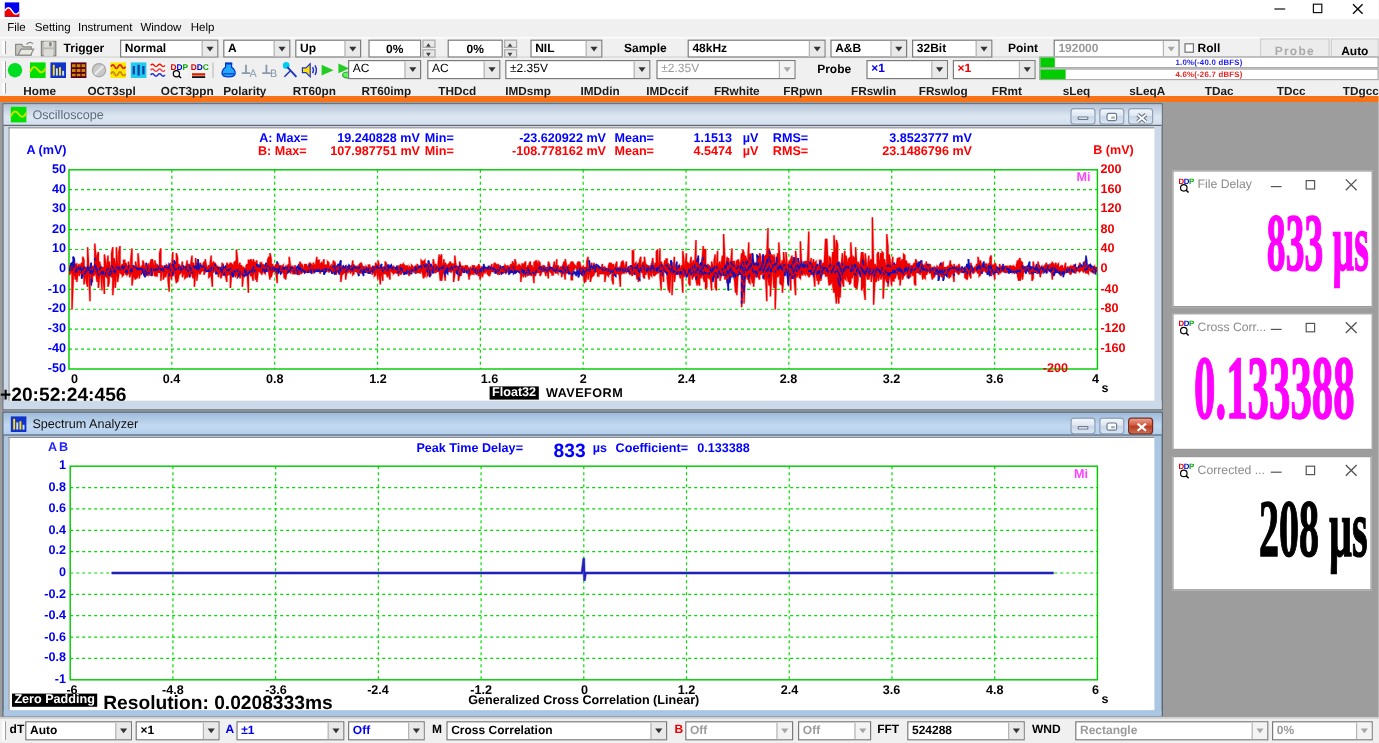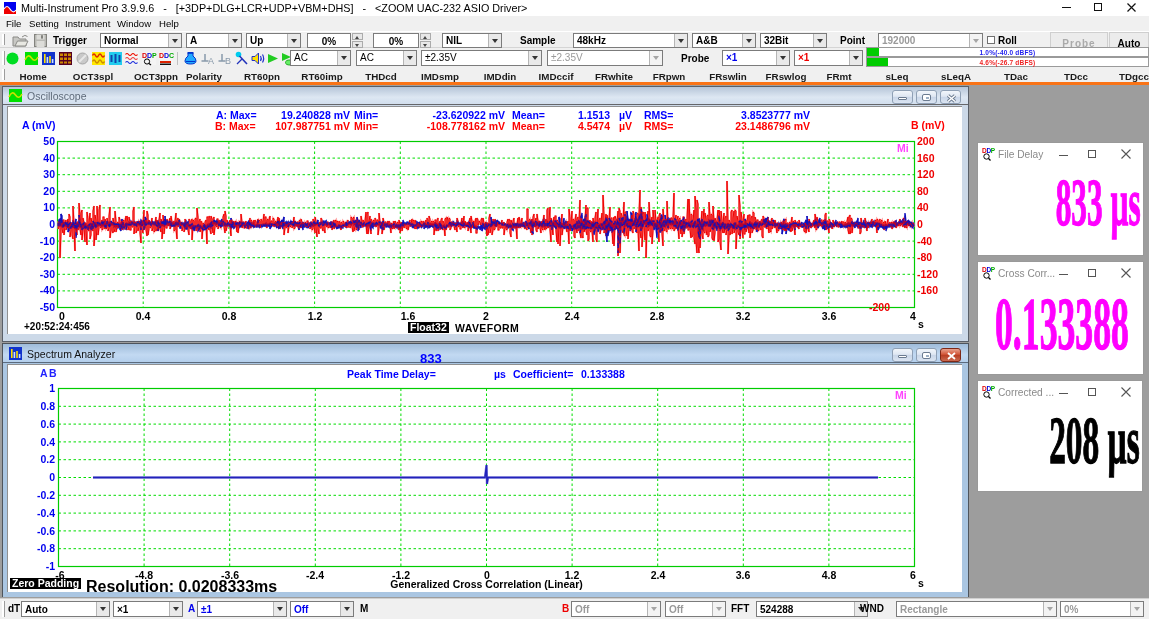--- a/index.html
+++ b/index.html
@@ -22,21 +22,20 @@
 .xl{position:absolute;font-size:10.5px;font-weight:bold;color:#000;transform:translateX(-50%)}
 </style></head>
 <body>
 
 <div class="abs" style="left:0;top:0;width:1149px;height:16px;background:#fff">
  <svg class="abs" style="left:4px;top:2px" width="12" height="12" viewBox="0 0 12 12">
   <rect x="0" y="0" width="12" height="12" fill="#0000ee"></rect>
   <path d="M0 12 L0 7 Q3 2 6 7 Q9 12 12 8 L12 12 Z" fill="#ee0000"></path>
   <path d="M0 7 Q3 2 6 7 Q9 12 12 8" stroke="#fff" stroke-width="1.2" fill="none"></path>
  </svg>
- <span class="abs" style="left:21px;top:2px;font-size:10.8px;color:#000">Multi-Instrument Pro 3.9.9.6&nbsp;&nbsp;&nbsp;-&nbsp;&nbsp;&nbsp;[+3DP+DLG+LCR+UDP+VBM+DHS]&nbsp;&nbsp;&nbsp;-&nbsp;&nbsp;&nbsp;&lt;ZOOM UAC-232 ASIO Driver&gt;</span>
  <div class="abs" style="left:1062px;top:7px;width:9px;height:1.4px;background:#111"></div>
  <div class="abs" style="left:1094px;top:3px;width:8px;height:8px;border:1.2px solid #111"></div>
  <svg class="abs" style="left:1127px;top:3px" width="9" height="9" viewBox="0 0 9 9">
       <path d="M0.5 0.5 L8.5 8.5 M8.5 0.5 L0.5 8.5" stroke="#111" stroke-width="1.2"></path>
     </svg>
 </div>
 
 <div class="abs" style="left:0;top:16px;width:1149px;height:15px;background:#f0f0f0">
  <span class="abs" style="left:6px;top:2px;font-size:9.6px">File</span>
  <span class="abs" style="left:29px;top:2px;font-size:9.6px">Setting</span>
@@ -234,21 +233,21 @@
  <div class="abs" style="left:866px;top:-2px;width:283px;height:10px;background:#fff;border:1px solid #9a9a9a">
    <div style="position:absolute;left:0;top:0;bottom:0;width:12px;background:#00cc00"></div>
    <div style="position:absolute;left:0;right:0;top:0.5px;text-align:center;font-size:6.5px;font-weight:bold;color:#2222ee;letter-spacing:0.2px">1.0%(-40.0 dBFS)</div>
  </div>
  <div class="abs" style="left:866px;top:8px;width:283px;height:10px;background:#fff;border:1px solid #9a9a9a">
    <div style="position:absolute;left:0;top:0;bottom:0;width:21px;background:#00cc00"></div>
    <div style="position:absolute;left:0;right:0;top:0.5px;text-align:center;font-size:6.5px;font-weight:bold;color:#ee2222;letter-spacing:0.2px">4.6%(-26.7 dBFS)</div>
  </div>
 </div>
 
-<div class="tb" style="top:67px;height:18px;border-bottom:3px solid #f97316">
+<div class="tb" style="top:67px;height:18px;border-bottom:5px solid #f97316">
  <div class="grip"></div>
  <span class="tab" style="left:33px">Home</span>
  <span class="tab" style="left:93px">OCT3spl</span>
  <span class="tab" style="left:156px">OCT3ppn</span>
  <span class="tab" style="left:204px">Polarity</span>
  <span class="tab" style="left:262px">RT60pn</span>
  <span class="tab" style="left:322px">RT60imp</span>
  <span class="tab" style="left:381px">THDcd</span>
  <span class="tab" style="left:440px">IMDsmp</span>
  <span class="tab" style="left:500px">IMDdin</span>
@@ -363,21 +362,21 @@
 <div class="xl" style="left:229px;top:310px">0.8</div>
 <div class="xl" style="left:315px;top:310px">1.2</div>
 <div class="xl" style="left:408px;top:310px">1.6</div>
 <div class="xl" style="left:486px;top:310px">2</div>
 <div class="xl" style="left:572px;top:310px">2.4</div>
 <div class="xl" style="left:657px;top:310px">2.8</div>
 <div class="xl" style="left:743px;top:310px">3.2</div>
 <div class="xl" style="left:829px;top:310px">3.6</div>
 <div class="xl" style="left:913px;top:310px">4</div>
 <div class="abs b" style="left:918px;top:318px;font-size:10.5px">s</div>
-<div class="abs b" style="left:24px;top:321px;font-size:10px">+20:52:24:456</div>
+<div class="abs b" style="left:0;top:321px;font-size:16px">+20:52:24:456</div>
 <div class="abs b" style="left:408px;top:322px;font-size:10.5px;background:#000;color:#fff;padding:0 2px;height:11px;line-height:11px">Float32</div>
 <div class="abs b" style="left:455px;top:322px;font-size:10.5px;letter-spacing:0.4px">WAVEFORM</div>
 
 <div class="abs" style="left:3px;top:334px;width:965px;height:7px;background:#ccd9e8"></div>
 
 <div class="abs" style="left:2px;top:343px;width:967px;height:254px;background:#aac6e2;border:1px solid #4e545c"></div>
 <div class="abs" style="left:3px;top:344px;width:965px;height:19px;background:linear-gradient(#9fbcda,#c2d9f2 60%,#b4cfec);border-bottom:1px solid #5b6b7e"></div>
 <svg class="abs" style="left:9px;top:347px" width="13" height="13" viewBox="0 0 13 13">
     <rect width="13" height="13" fill="#1133cc"></rect>
     <rect x="2" y="2" width="1.6" height="9" fill="#ffe000"></rect>
@@ -396,21 +395,21 @@
   </div>
 <div class="winbtn" style="left:940px;top:348px;background:linear-gradient(#e8a18e,#d3573a 45%,#b83c22 50%,#c96a50);border-color:#7e2817">
     <svg style="left:6px;top:3px" width="9" height="8" viewBox="0 0 9 8">
       <path d="M1 1 L8 7 M8 1 L1 7" stroke="#fff" stroke-width="1.8"></path>
     </svg>
   </div>
 <div class="abs" style="left:7px;top:364px;width:955px;height:228px;background:#fff;border-left:1px solid #909090;border-top:1px solid #909090"></div>
 
 <div class="abs b" style="left:40px;top:367px;font-size:10.5px;color:#2222ff;letter-spacing:1.5px">AB</div>
 <div class="abs b" style="left:347px;top:368px;font-size:10.5px;color:#0000ff">Peak Time Delay=</div>
-<div class="abs b" style="left:420px;top:351px;width:68px;font-size:13px;color:#0000ff">833</div>
+<div class="abs b" style="left:420px;top:368px;width:68px;text-align:right;font-size:16px;color:#0000ff">833</div>
 <div class="abs b" style="left:494px;top:368px;font-size:10.5px;color:#0000ff">µs</div>
 <div class="abs b" style="left:513px;top:368px;font-size:10.5px;color:#0000ff">Coefficient=</div>
 <div class="abs b" style="left:581px;top:368px;font-size:10.5px;color:#0000ff">0.133388</div>
 
 <svg class="abs" style="left:0;top:0" width="969" height="600" viewBox="0 0 969 600">
 <g stroke="#00dd00" stroke-width="1" stroke-dasharray="2.5,2.5">
 <path d="M58.5 406.3H914.5M58.5 424.1H914.5M58.5 441.9H914.5M58.5 459.7H914.5M58.5 477.5H914.5M58.5 495.3H914.5M58.5 513.1H914.5M58.5 530.9H914.5M58.5 548.7H914.5"></path>
 <path d="M144.1 388.5V566.5M229.7 388.5V566.5M315.3 388.5V566.5M400.9 388.5V566.5M486.5 388.5V566.5M572.1 388.5V566.5M657.7 388.5V566.5M743.3 388.5V566.5M828.9 388.5V566.5"></path>
 </g>
 <rect x="58.5" y="388.5" width="856" height="178" fill="none" stroke="#00cc00" stroke-width="1.2"></rect>
@@ -508,31 +507,35 @@
  <span class="lbl" style="left:188px;top:4px;color:#0000ee">A</span>
  <div class="combo" style="left:197px;top:2px;width:90px;height:16px">
       <span class="tx" style="font-weight:bold;top:2px;color:#0000ee">±1</span>
       <span class="ar"></span>
     </div>
  <div class="combo" style="left:290px;top:2px;width:64px;height:16px">
       <span class="tx" style="font-weight:bold;top:2px;color:#0000ee">Off</span>
       <span class="ar"></span>
     </div>
  <span class="lbl" style="left:360px;top:4px">M</span>
+ <div class="combo" style="left:372px;top:2px;width:184px;height:16px">
+      <span class="tx" style="font-weight:bold;top:2px">Cross Correlation</span>
+      <span class="ar"></span>
+    </div>
  <span class="lbl" style="left:562px;top:4px;color:#ee0000">B</span>
  <div class="combo dis" style="left:571px;top:2px;width:90px;height:16px">
       <span class="tx" style="top:2px;color:#9a9a9a">Off</span>
       <span class="ar"></span>
     </div>
  <div class="combo dis" style="left:665px;top:2px;width:61px;height:16px">
       <span class="tx" style="top:2px;color:#9a9a9a">Off</span>
       <span class="ar"></span>
     </div>
  <span class="lbl" style="left:731px;top:4px">FFT</span>
- <div class="combo" style="left:756px;top:2px;width:112px;height:16px">
+ <div class="combo" style="left:756px;top:2px;width:98px;height:16px">
       <span class="tx" style="font-weight:bold;top:2px">524288</span>
       <span class="ar"></span>
     </div>
  <span class="lbl" style="left:860px;top:4px">WND</span>
  <div class="combo dis" style="left:896px;top:2px;width:161px;height:16px">
       <span class="tx" style="top:2px;color:#9a9a9a">Rectangle</span>
       <span class="ar"></span>
     </div>
  <div class="combo dis" style="left:1060px;top:2px;width:84px;height:16px">
       <span class="tx" style="top:2px;color:#9a9a9a">0%</span>

